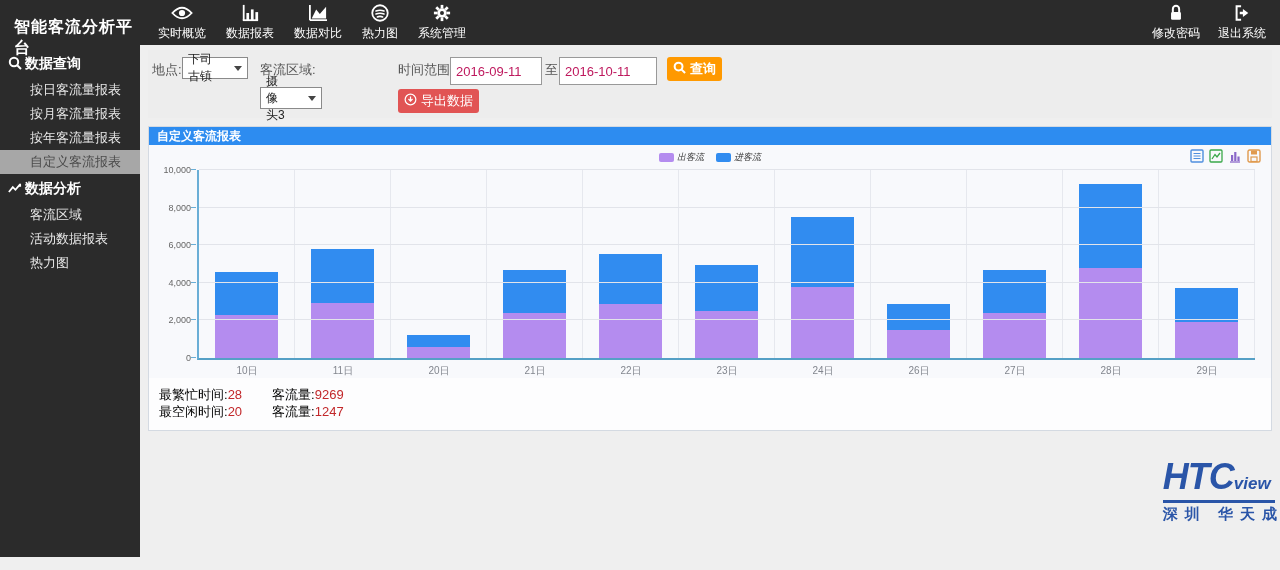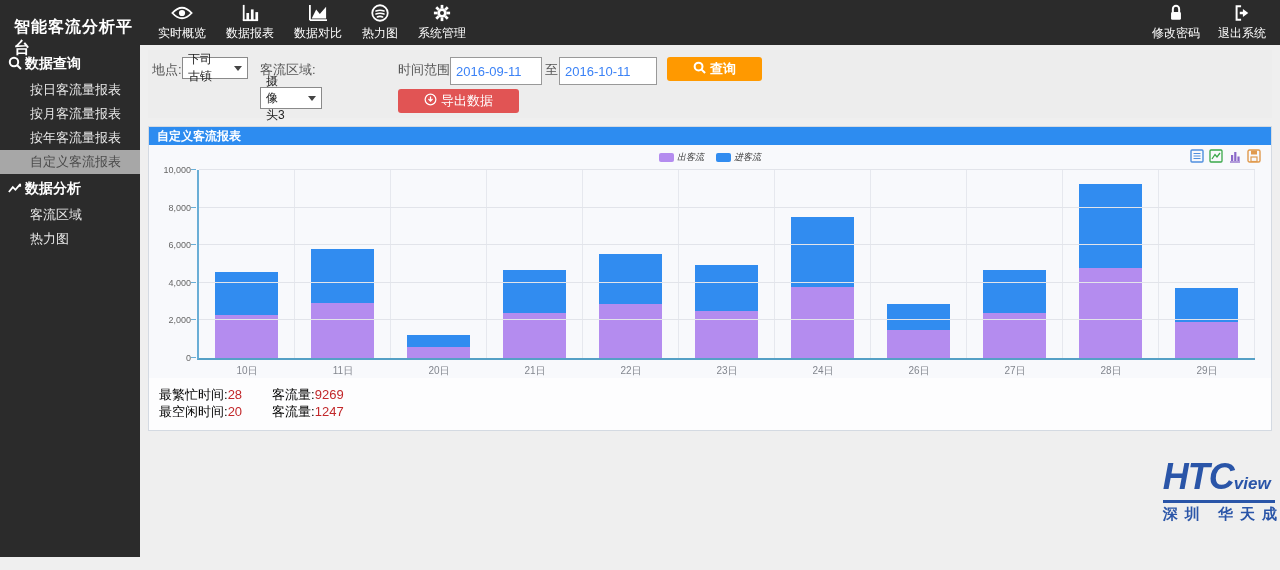--- a/index.html
+++ b/index.html
@@ -21,22 +21,22 @@
   .side-item { font-size:13px; color:#e8e8e8; padding:5px 4px 5px 30px; cursor:pointer; line-height:14px; }
   .side-item.active { background:#a7a7a7; color:#4b4b4b; }
 
   
   .main { position:absolute; left:140px; top:45px; right:0; bottom:0; background:#efefef; }
 
   .filter-bar { position:relative; margin:5px 8px 0; height:68px; background:#ededed; }
   .flt-label { position:absolute; font-size:13px; color:#555; }
   .select-box { position:absolute; background:#fff; border:1px solid #8a8a8a; height:22px; display:flex; align-items:center; gap:21px; padding:0 5px; font-size:12px; color:#222; cursor:pointer; }
   .caret { width:0; height:0; border-left:4px solid transparent; border-right:4px solid transparent; border-top:5px solid #444; }
-  .date-input { position:absolute; height:28px; border:1px solid #999; background:#fff; font-size:13px; padding:0 5px; font-family:"Liberation Sans",sans-serif; color:#3b82f6; }
-  .btn { position:absolute; display:flex; align-items:center; gap:4px; border:none; color:#fff; font-size:13px; height:24px; padding:0 26px; border-radius:3px; cursor:pointer; font-family:"Liberation Sans",sans-serif; }
+  .date-input { position:absolute; height:28px; border:1px solid #999; background:#fff; font-size:13px; padding:0 5px; font-family:"Liberation Sans",sans-serif; color:#be185d; }
+  .btn { position:absolute; display:flex; align-items:center; gap:4px; border:none; color:#fff; font-size:13px; height:24px; padding:0 6px; border-radius:3px; cursor:pointer; font-family:"Liberation Sans",sans-serif; }
   .btn-query { background:#ff9900; font-weight:bold; }
   .btn-export { background:#e15454; }
   .btn svg { width:13px; height:13px; }
 
   
   .panel { margin:8px 8px 0; background:#fbfcfe; border:1px solid #d4dae2; }
   .panel-header { height:18px; background:#2d8cf0; color:#fff; font-size:12px; font-weight:bold; line-height:18px; padding:0 8px; }
   .chart-zone { position:relative; background:#f8f9fc; padding-top:3px; }
   .legend-row { position:relative; height:20px;font-style:italic; }
   .legend { position:absolute; left:50%; top:3px; transform:translateX(-50%); display:flex; gap:12px; }
@@ -157,20 +157,21 @@
     <div class="side-item">按年客流量报表</div>
     <div class="side-item active">自定义客流报表</div>
     <div class="side-section">
       <span><svg viewBox="0 0 16 13">
             <path d="M1 11 L5.5 5.5 L8.5 8.5 L14 2" stroke="#fff" stroke-width="2" fill="none"></path>
             <path d="M14.8 1 l0.2 4.2 -4.2 -0.2 z" fill="#fff"></path>
           </svg></span>
       <span>数据分析</span>
     </div>
     <div class="side-item">客流区域</div>
+    <div class="side-item">活动数据报表</div>
     <div class="side-item">热力图</div>
   </div>
 
   <div class="main">
 
     <div class="filter-bar">
       <span class="flt-label" style="left:4px;top:11px;">地点:</span>
       <div class="select-box" style="left:34px;top:7px;width:66px;">
         <span>下司古镇</span>
         <span class="caret"></span>

